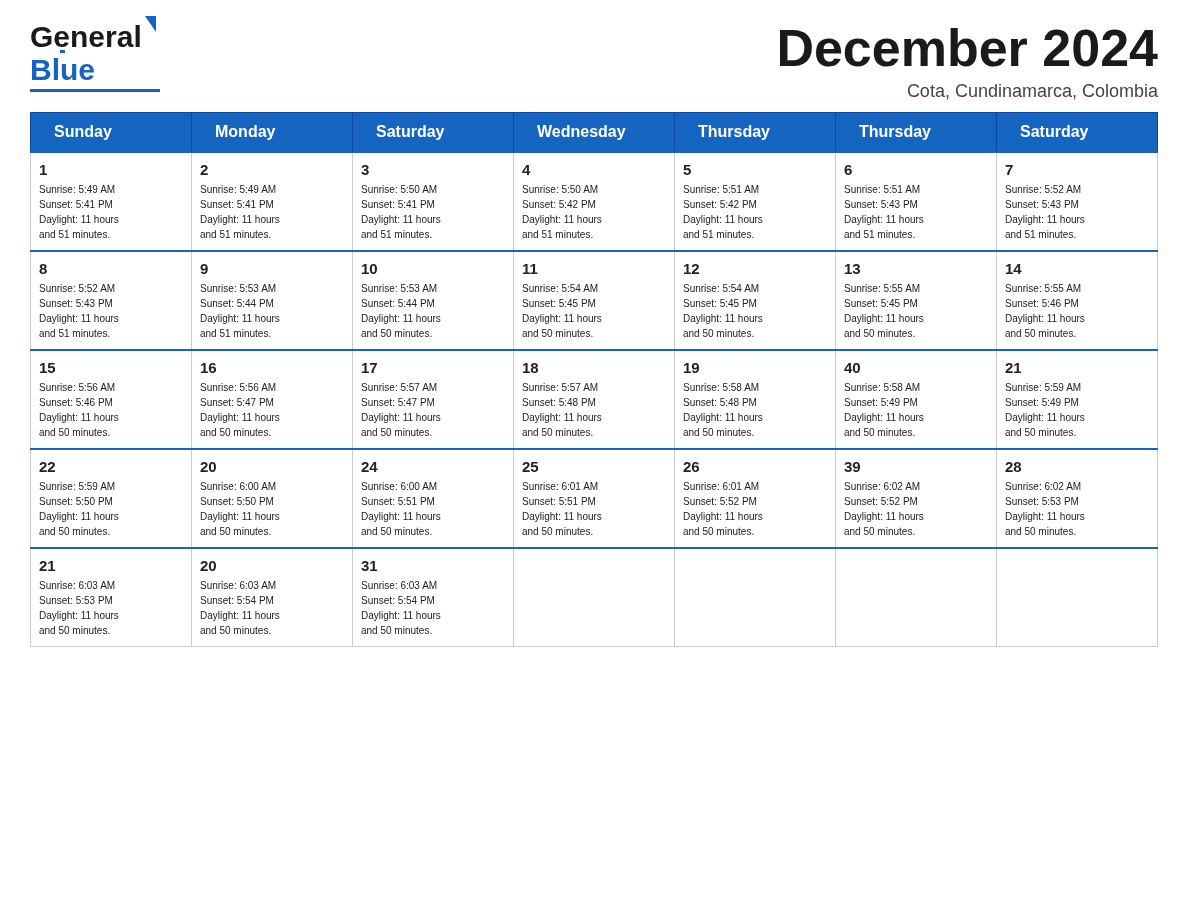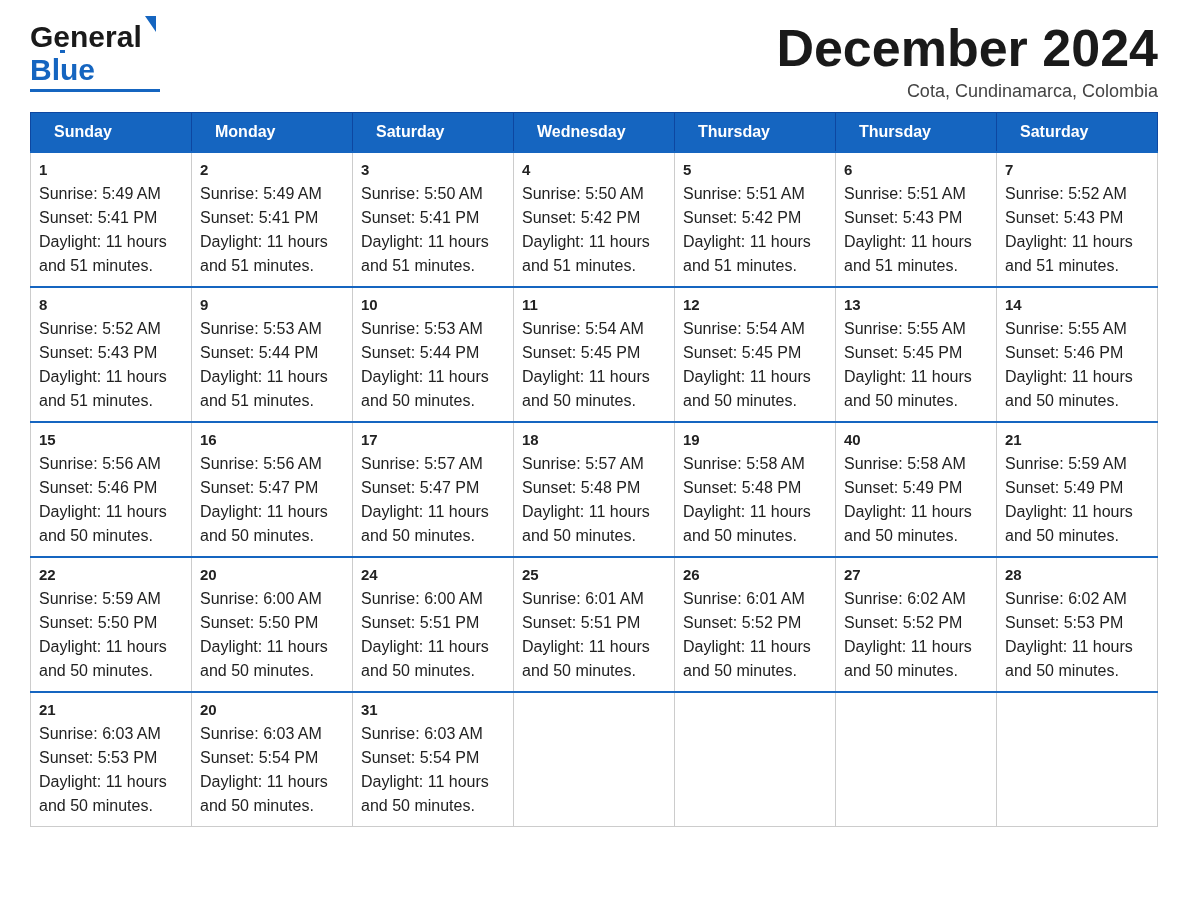--- a/index.html
+++ b/index.html
@@ -59,21 +59,21 @@
       width: 14.28%;
       min-height: 100px;
     }
     .calendar tbody tr td .day-num {
       font-size: 15px;
       font-weight: bold;
       margin-bottom: 4px;
       display: block;
     }
     .calendar tbody tr td .day-info {
-      font-size: 16px;
+      font-size: 10px;
       line-height: 1.5;
       color: #222;
     }
     .calendar tbody tr.week-row td {
       border-top: 2px solid #1565c0;
     }
     .empty-cell {
       background: #fff;
     }
   </style>
@@ -294,21 +294,21 @@
 and 50 minutes.</div>
         </td>
         <td>
           <span class="day-num">26</span>
           <div class="day-info" style="white-space: pre-line;">Sunrise: 6:01 AM
 Sunset: 5:52 PM
 Daylight: 11 hours
 and 50 minutes.</div>
         </td>
         <td>
-          <span class="day-num">27</span>
+          <span class="day-num">39</span>
           <div class="day-info" style="white-space: pre-line;">Sunrise: 6:02 AM
 Sunset: 5:52 PM
 Daylight: 11 hours
 and 50 minutes.</div>
         </td>
         <td>
           <span class="day-num">28</span>
           <div class="day-info" style="white-space: pre-line;">Sunrise: 6:02 AM
 Sunset: 5:53 PM
 Daylight: 11 hours

